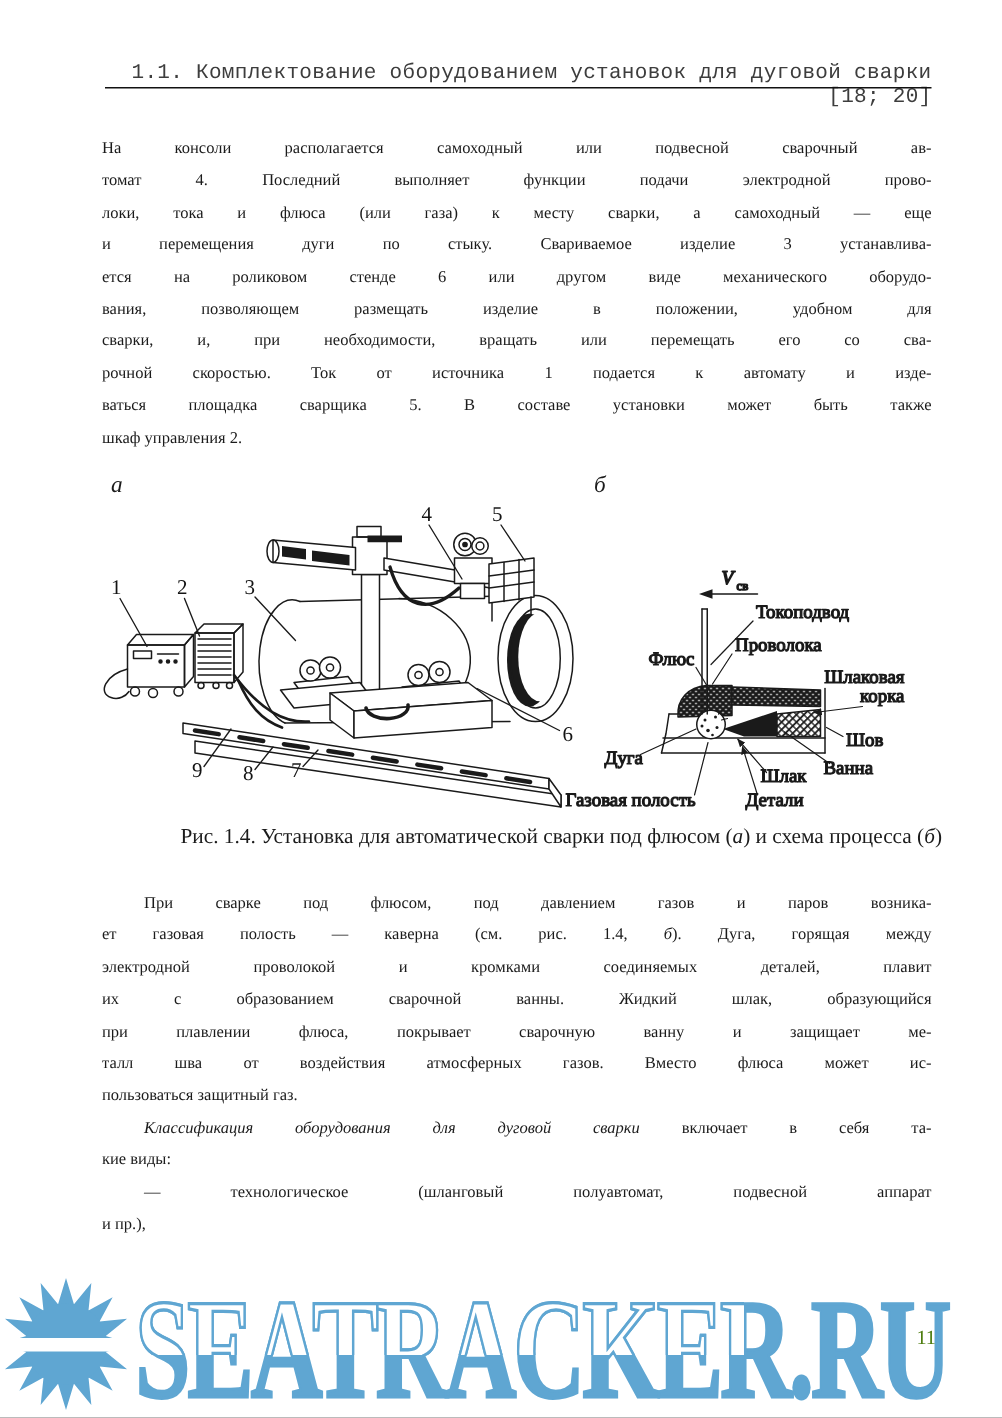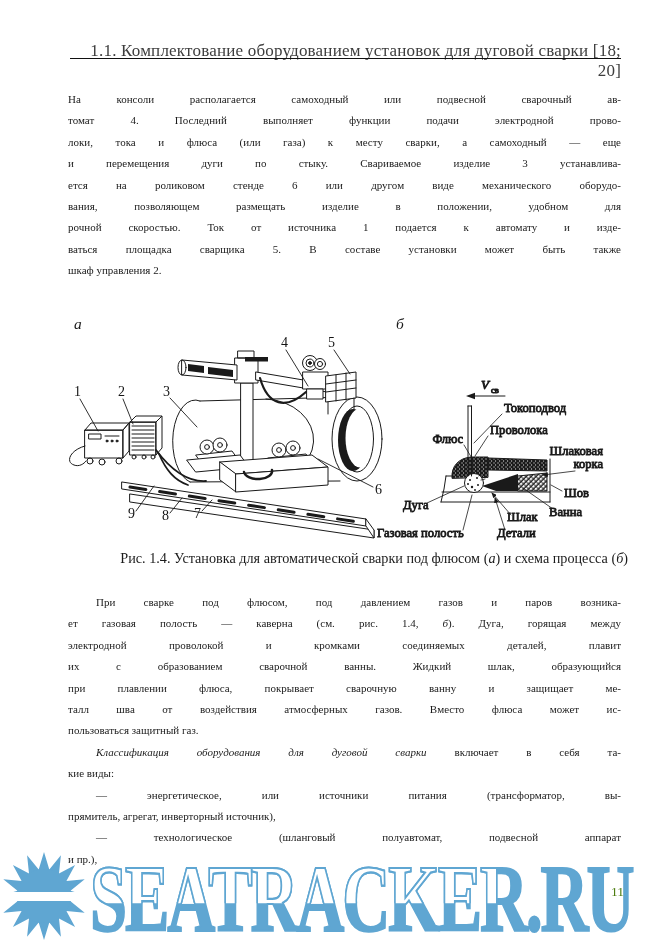--- a/index.html
+++ b/index.html
@@ -4,21 +4,21 @@
 <style>
   html,body { margin:0; padding:0; background:#888; }
   #page {
     position:relative; width:668px; height:945px; background:#ffffff;
     overflow:hidden; font-family:"Liberation Serif", serif; color:#1b1b1b;
     margin:0 auto;
   }
   
   #running-head {
     position:absolute; left:68px; top:41px; width:553px;
-    font-family:Liberation Serif, serif; font-size:17px; color:#3d3d3d;
+    font-family:Liberation Mono, monospace; font-size:14px; color:#3d3d3d;
     text-align:right; letter-spacing:0.2px;
   }
   #head-rule { position:absolute; left:70px; top:58px; width:551px; height:0;
     border-top:1.4px solid #111; }
   
   .textzone { position:absolute; left:68px; width:553px; font-size:11px; line-height:21.4px; }
   #text-top { top:89px; }
   #text-bottom { top:592px; }
   .tline { text-align:justify; text-align-last:justify; white-space:normal; }
   .tline.last { text-align-last:left; }
@@ -59,20 +59,21 @@
   <div id="head-rule"></div>
 
   <div id="text-top" class="textzone">
       <div>
         <div class="tline">На консоли располагается самоходный или подвесной сварочный ав-</div>
         <div class="tline">томат 4. Последний выполняет функции подачи электродной прово-</div>
         <div class="tline">локи, тока и флюса (или газа) к месту сварки, а самоходный — еще</div>
         <div class="tline">и перемещения дуги по стыку. Свариваемое изделие 3 устанавлива-</div>
         <div class="tline">ется на роликовом стенде 6 или другом виде механического оборудо-</div>
         <div class="tline">вания, позволяющем размещать изделие в положении, удобном для</div>
+        <div class="tline">сварки, и, при необходимости, вращать или перемещать его со сва-</div>
         <div class="tline">рочной скоростью. Ток от источника 1 подается к автомату и изде-</div>
         <div class="tline">ваться площадка сварщика 5. В составе установки может быть также</div>
         <div class="tline last">шкаф управления 2.</div>
       </div>
     </div>
 
   <div id="fig-letters">
     <span id="fig-letter-a">а</span>
     <span id="fig-letter-b">б</span>
   </div>
@@ -305,24 +306,20 @@
         <div class="tline">их с образованием сварочной ванны. Жидкий шлак, образующийся</div>
         <div class="tline">при плавлении флюса, покрывает сварочную ванну и защищает ме-</div>
         <div class="tline">талл шва от воздействия атмосферных газов. Вместо флюса может ис-</div>
         <div class="tline last">пользоваться защитный газ.</div>
       </div>
       <div>
         <div class="tline first"><em>Классификация оборудования для дуговой сварки</em> включает в себя та-</div>
         <div class="tline last">кие виды:</div>
       </div>
       <div>
-        <div class="tline first">— энергетическое, или источники питания (трансформатор, вы-</div>
-        <div class="tline last">прямитель, агрегат, инверторный источник),</div>
-      </div>
-      <div>
         <div class="tline first">— технологическое (шланговый полуавтомат, подвесной аппарат</div>
         <div class="tline last">и пр.),</div>
       </div>
     </div>
 
   <div id="watermark">
     <svg width="90" height="94" viewBox="0 0 90 94" style="position:absolute;left:0;top:2px;">
       <g>
         <polygon points="88,46 70.5,51.3 84.7,62.8 66.4,61 75.1,77.1 59,68.4 60.9,86.7 49.3,72.5 44,90 38.7,72.5 27.1,86.7 29,68.4 12.9,77.1 21.6,61 3.3,62.8 17.5,51.3 0,46 17.5,40.7 3.3,29.2 21.6,31 12.9,14.9 29,23.6 27.1,5.3 38.7,19.5 44,2 49.3,19.5 60.9,5.3 59,23.6 75.1,14.9 66.4,31 84.7,29.2 70.5,40.7" class="wm-fill" fill="#5fa6d2"></polygon>
         <circle cx="44" cy="46" r="27" class="wm-fill" fill="#5fa6d2"></circle>

